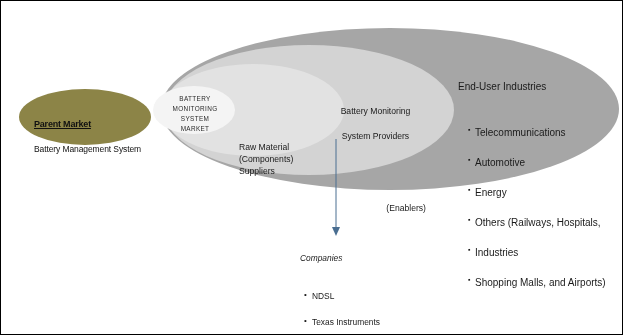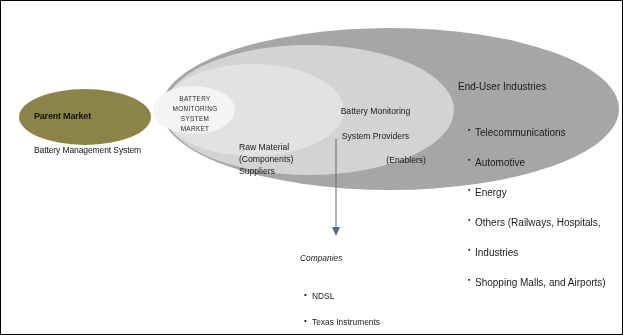--- a/index.html
+++ b/index.html
@@ -74,27 +74,29 @@
 
   #parent-text {
     left: 33px;
     top: 99px;
     width: 108px;
     font-size: 8.5px;
     color: #111111;
   }
   #parent-title {
     font-weight: bold;
+    text-decoration: underline;
     font-size: 9px;
     display: block;
     letter-spacing: -0.2px;
+    margin-top: 8px;
   }
   #parent-sub {
     display: block;
-    margin-top: 11px;
+    margin-top: 2px;
     letter-spacing: -0.1px;
   }
 
   #core-text {
     left: 158px;
     top: 93px;
     width: 72px;
     text-align: center;
     font-size: 6.4px;
     letter-spacing: 0.35px;
@@ -112,21 +114,21 @@
   }
 
   #providers-text {
     left: 324px;
     top: 92px;
     width: 101px;
     font-size: 8.6px;
     line-height: 1.42;
     text-align: center;
   }
-  #providers-text .ln3 { text-align: right; display: block; }
+  #providers-text .ln3 { text-align: right; display: block; margin-top: 48px; }
 
   #enduser-block {
     left: 457px;
     top: 63px;
     width: 160px;
     font-size: 10px;
     line-height: 1.5;
   }
   #enduser-title { display: block; margin-bottom: 1px; }
   #enduser-list {

